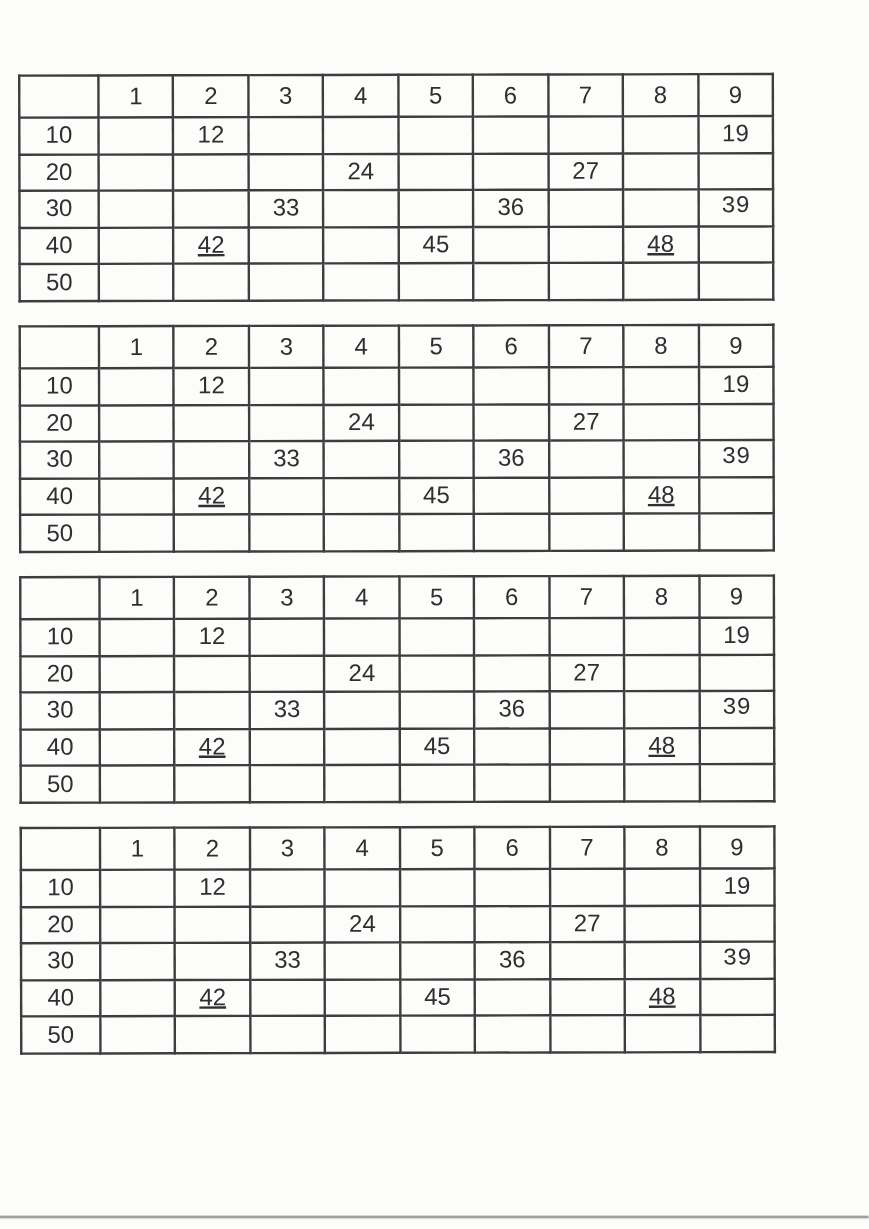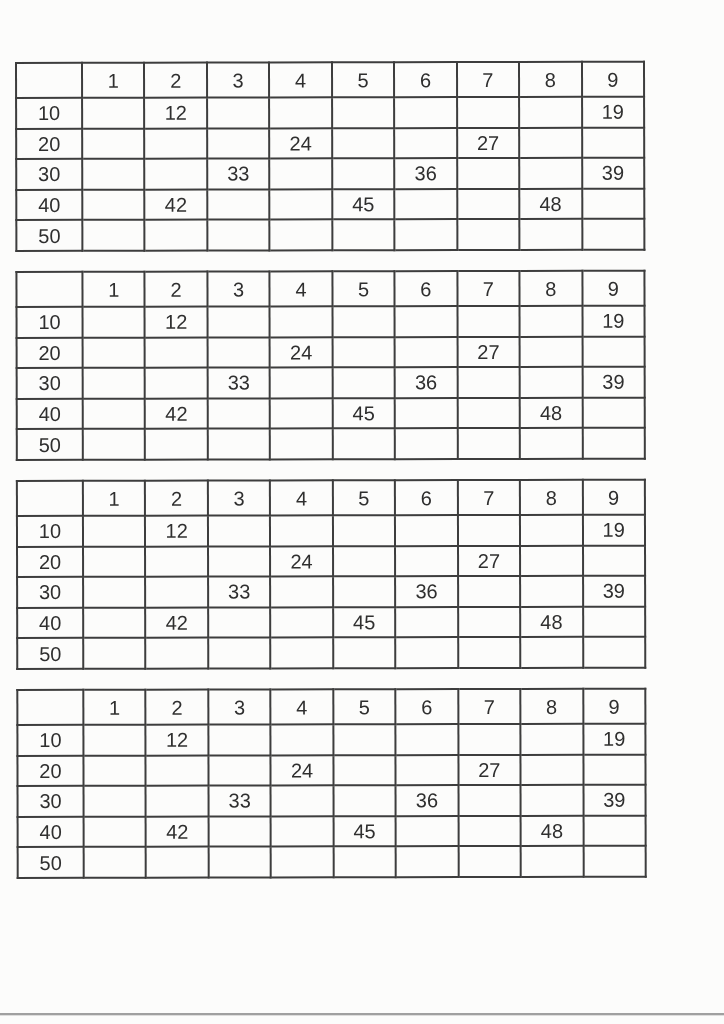--- a/index.html
+++ b/index.html
@@ -47,23 +47,23 @@
   table.number-grid thead th {
     height: 33px;
     font-weight: 400;
   }
   td.row-label {
     text-align: right;
     padding-right: 5px;
     font-size: 21px;
     margin-top: 32px;
   }
-  td.v-large  { font-size: 27px; }
+  td.v-large  { font-size: 27px; text-decoration: underline; }
   td.v-medium { font-size: 24px; }
-  td.align-right { text-align: right; padding-right: 1px; }
+  td.align-right { text-align: right; padding-right: 1px; font-family: Liberation Mono, monospace; }
   .scan-edge {
     position: absolute;
     left: 0;
     top: 1013px;
     width: 724px;
     height: 2px;
     background: #a0a0a0;
     box-shadow: 0 1px 0 rgba(200,200,200,0.6);
   }
 </style>

